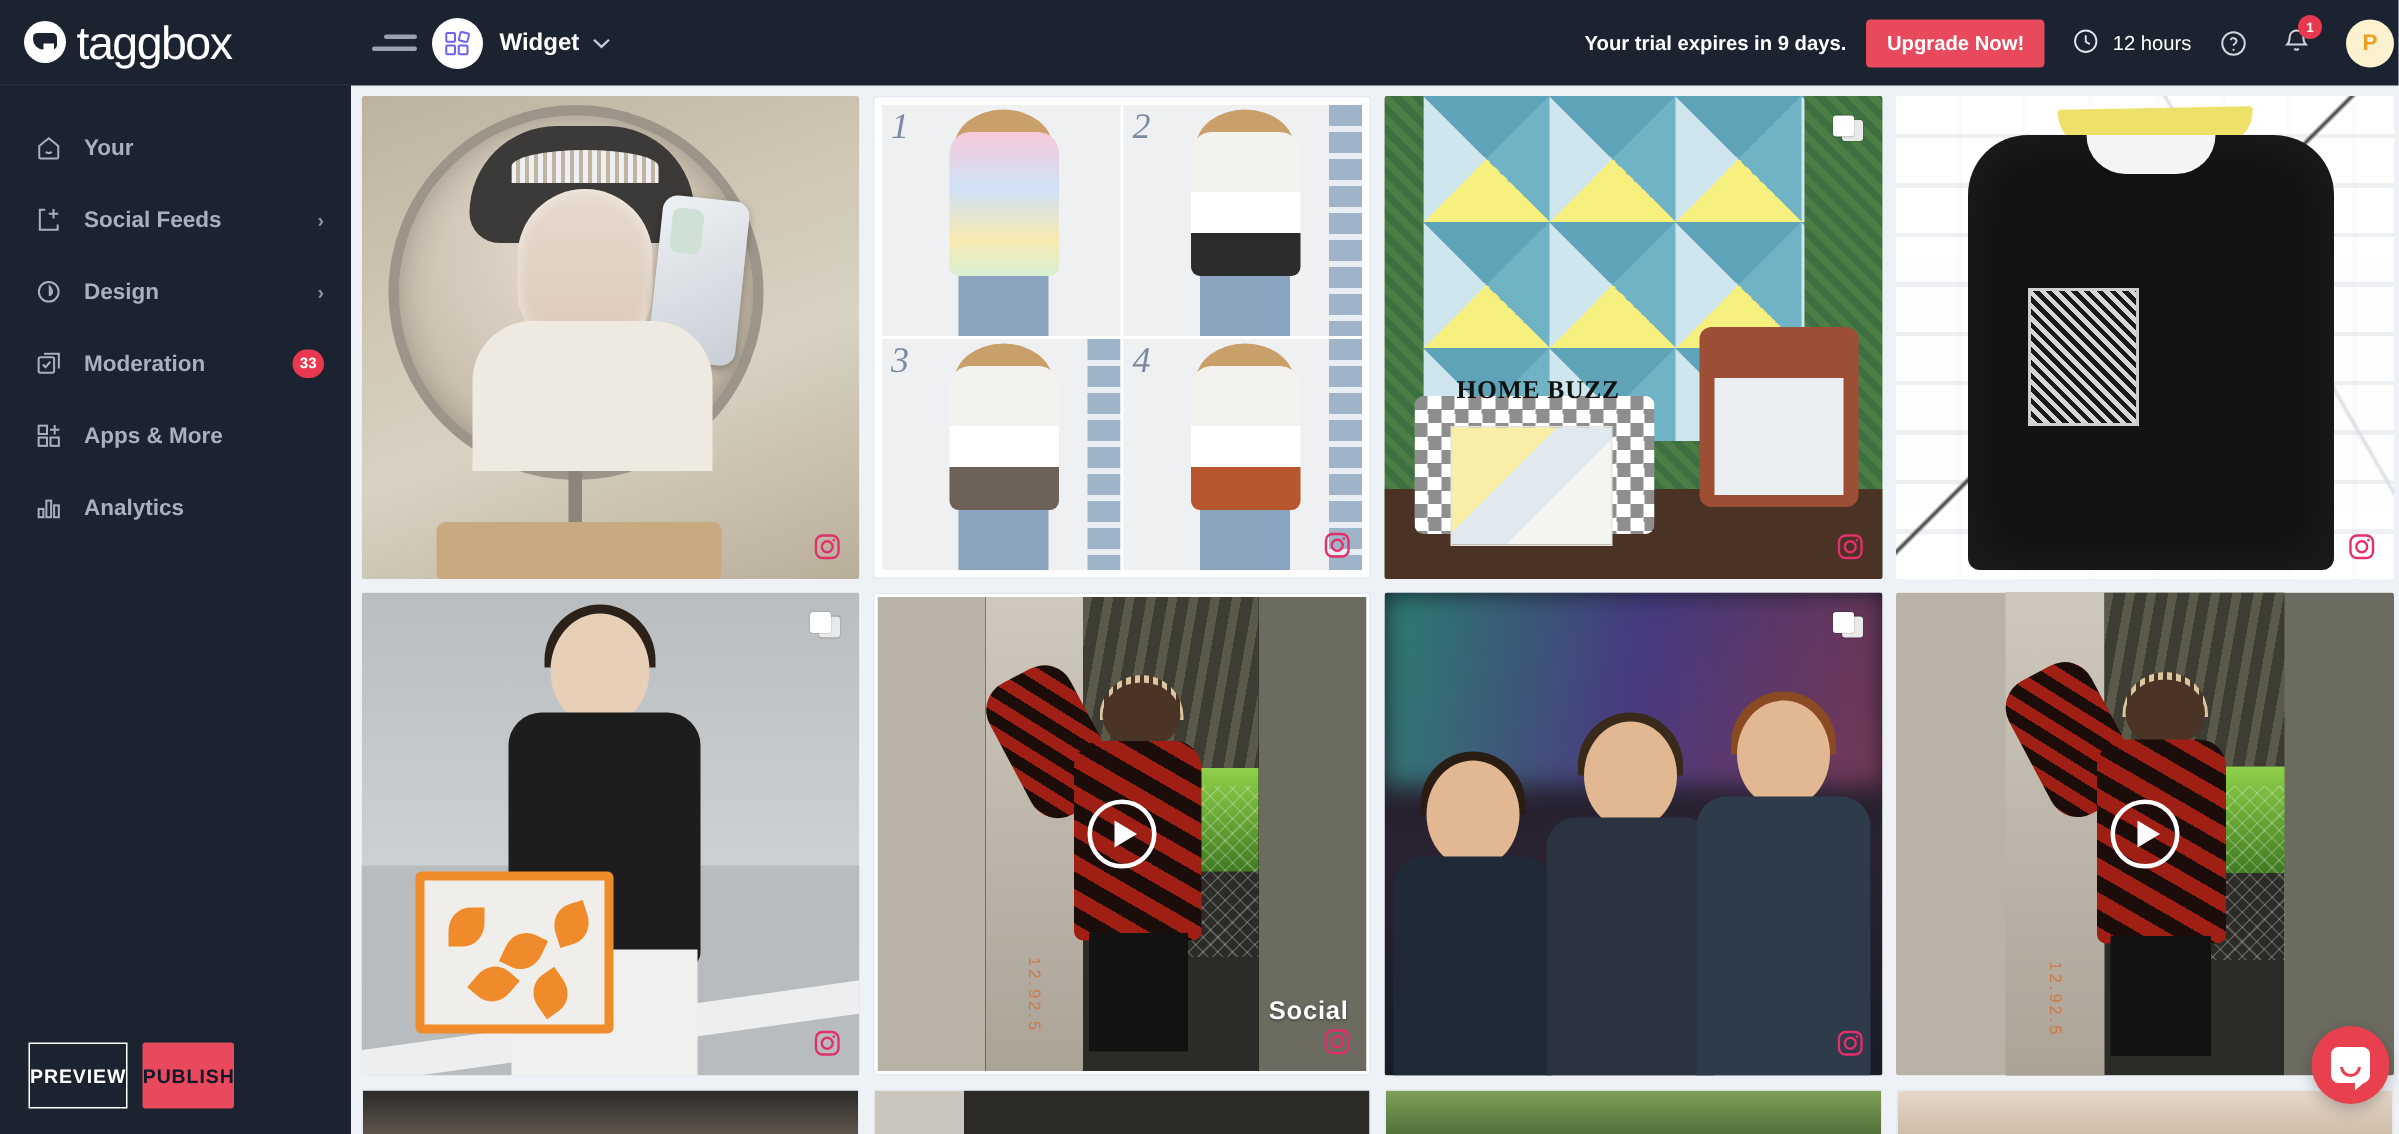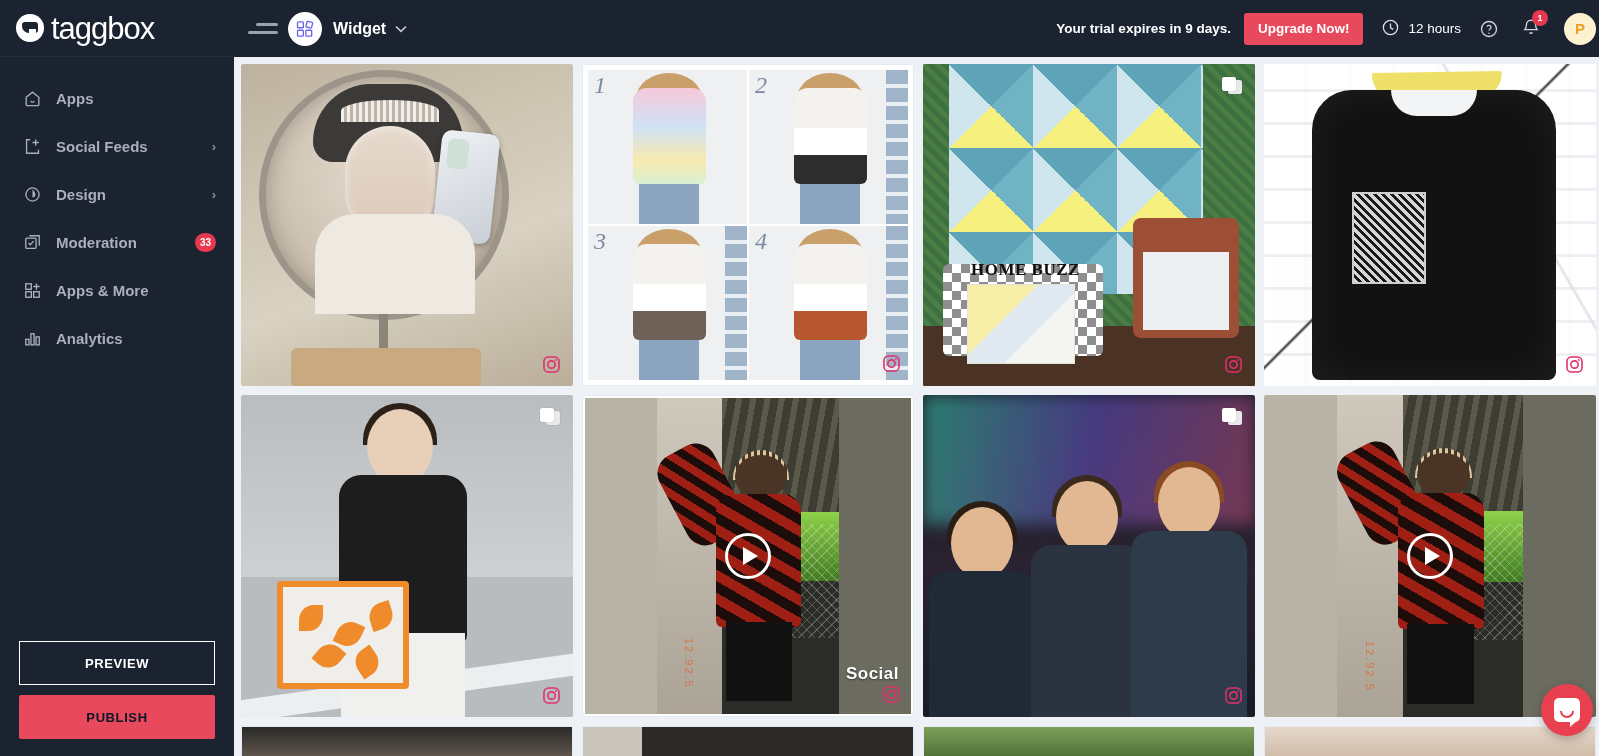--- a/index.html
+++ b/index.html
@@ -57,21 +57,21 @@
   .nav-ico svg { display: block; }
   .nav-label { flex: 1 1 auto; white-space: nowrap; }
   .nav-chev { color: #8a93a3; font-size: 13px; margin-left: auto; }
   .nav-badge {
     background: #e8384f; color: #fff; font-size: 10px; font-weight: 700;
     border-radius: 10px; min-width: 20px; height: 19px;
     display: flex; align-items: center; justify-content: center;
     padding: 0 5px; margin-left: 10px;
   }
   .side-actions {
-    padding: 0 19px 17px 19px; display: flex; flex-direction: column; gap: 10px;
+    padding: 0 19px 17px 19px; display: flex; flex-direction: row; gap: 10px;
   }
   .btn-preview {
     height: 44px; border: 1px solid #fff; background: transparent;
     color: #fff; font-size: 13px; font-weight: 700; letter-spacing: .6px;
     cursor: pointer; font-family: inherit;
   }
   .btn-publish {
     height: 44px; border: none; background: #e8495c;
     color: #0f172a; font-size: 13px; font-weight: 700; letter-spacing: .6px;
     cursor: pointer; font-family: inherit; border-radius: 2px;
@@ -256,21 +256,21 @@
   }
   .ph-quilt .bag {
     position: absolute; right: 16px; bottom: 48px; width: 106px; height: 120px;
     background: #9d4f36; border-radius: 8px;
   }
   .ph-quilt .bag::after {
     content: ""; position: absolute; left: 10px; top: 34px; right: 10px; bottom: 8px;
     background: #eceff1;
   }
   .ph-quilt .homebuzz {
-    position: absolute; left: 48px; bottom: 106px; color: #111;
+    position: absolute; left: 48px; bottom: 116px; color: #111;
     font-family: "Liberation Serif", serif; font-weight: 700; font-size: 17px;
     letter-spacing: .5px;
   }
 
   
   .ph-tee {
     background:
       repeating-linear-gradient(90deg,#fafafa 0 40px,#e8eaee 40px 44px),
       #f5f6f8;
   }
@@ -407,21 +407,21 @@
 
     <nav class="nav">
 
       <div class="nav-item">
         <span class="nav-ico">
           <svg width="19" height="19" viewBox="0 0 24 24" fill="none" stroke="#a9b0bd" stroke-width="1.7">
             <path d="M4 10.5 12 4l8 6.5V20a1 1 0 0 1-1 1H5a1 1 0 0 1-1-1z"></path>
             <path d="M9.5 15.5c1.6 1.3 3.4 1.3 5 0"></path>
           </svg>
         </span>
-        <span class="nav-label">Apps</span>
+        <span class="nav-label">Your</span>
       </div>
 
       <div class="nav-item">
         <span class="nav-ico">
           <svg width="19" height="19" viewBox="0 0 24 24" fill="none" stroke="#a9b0bd" stroke-width="1.7">
             <path d="M9 3.5H4.5v17h15V16"></path>
             <path d="M16 3v8M12 7h8"></path>
           </svg>
         </span>
         <span class="nav-label">Social Feeds</span>

